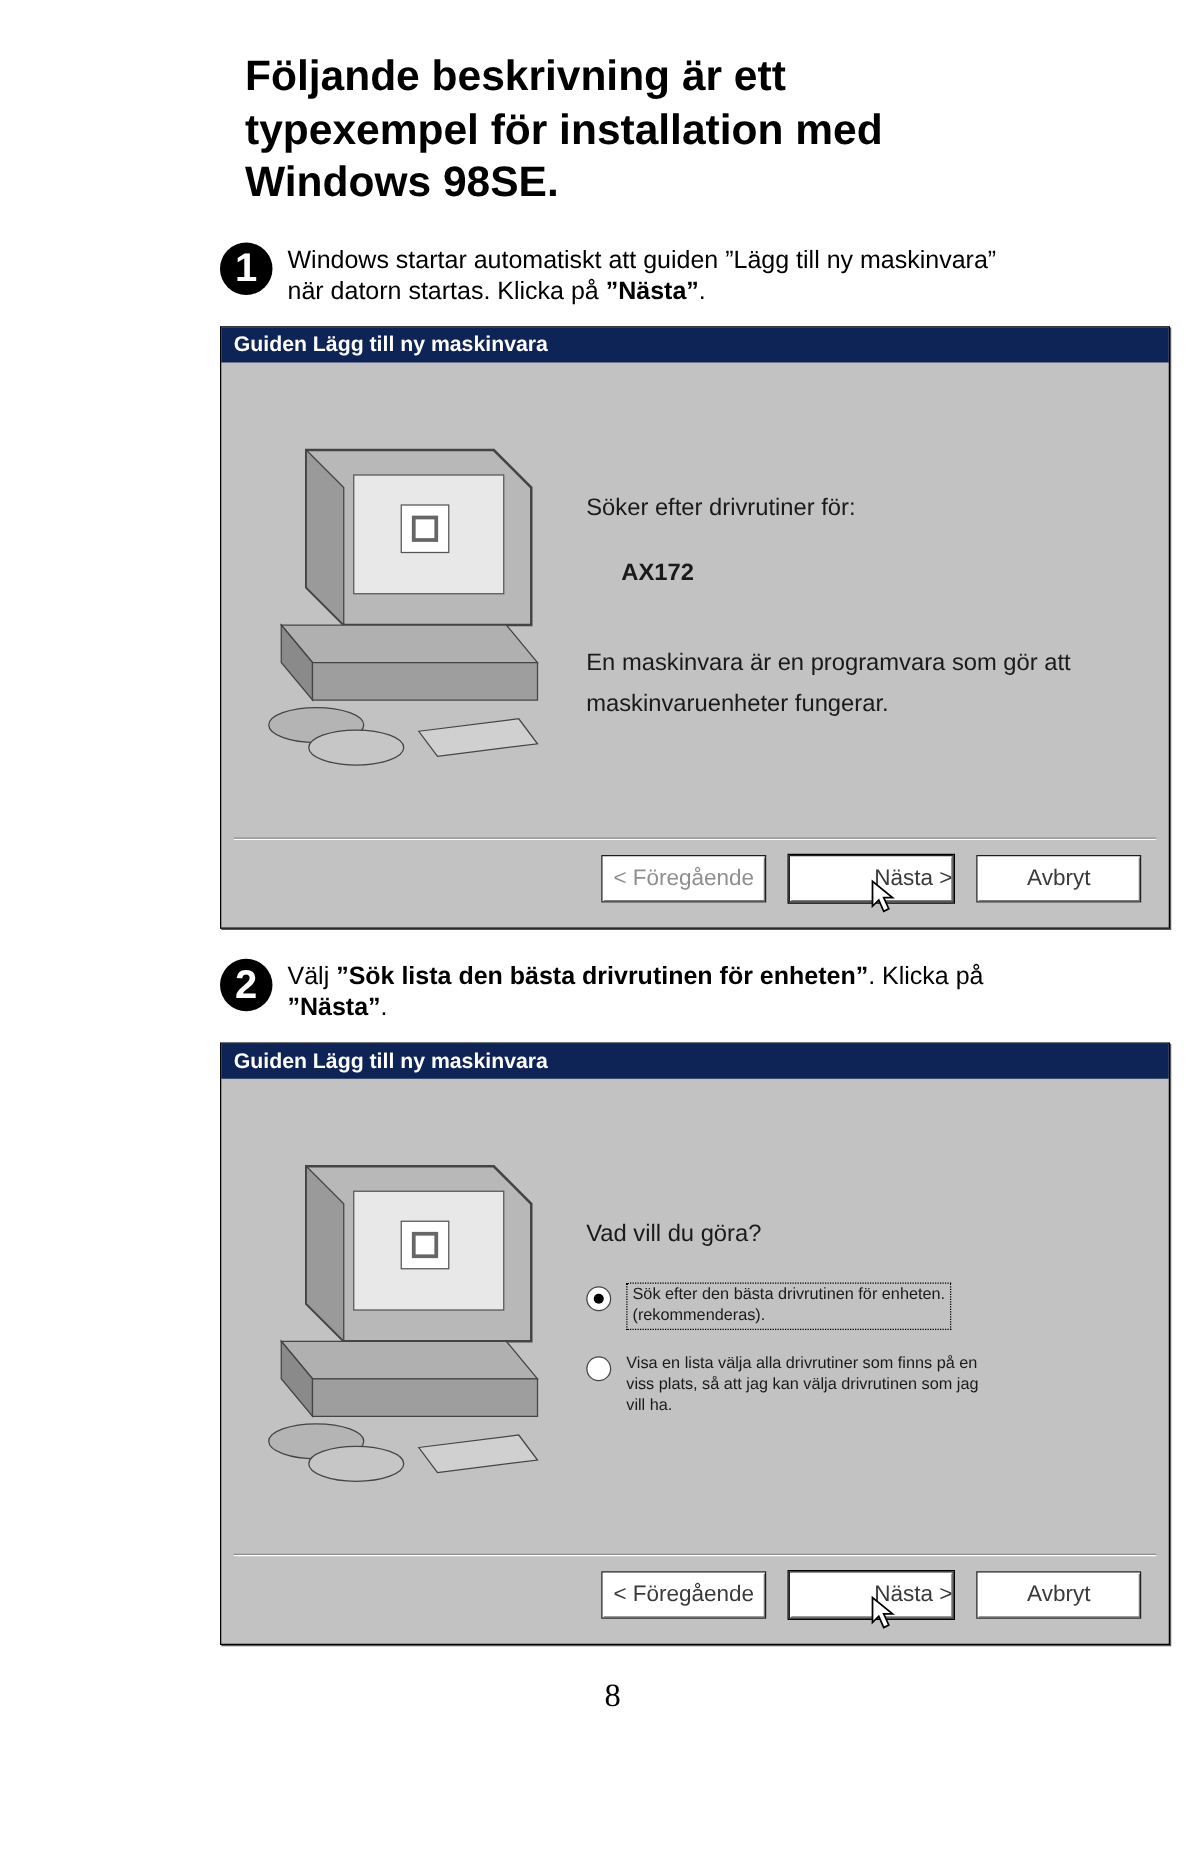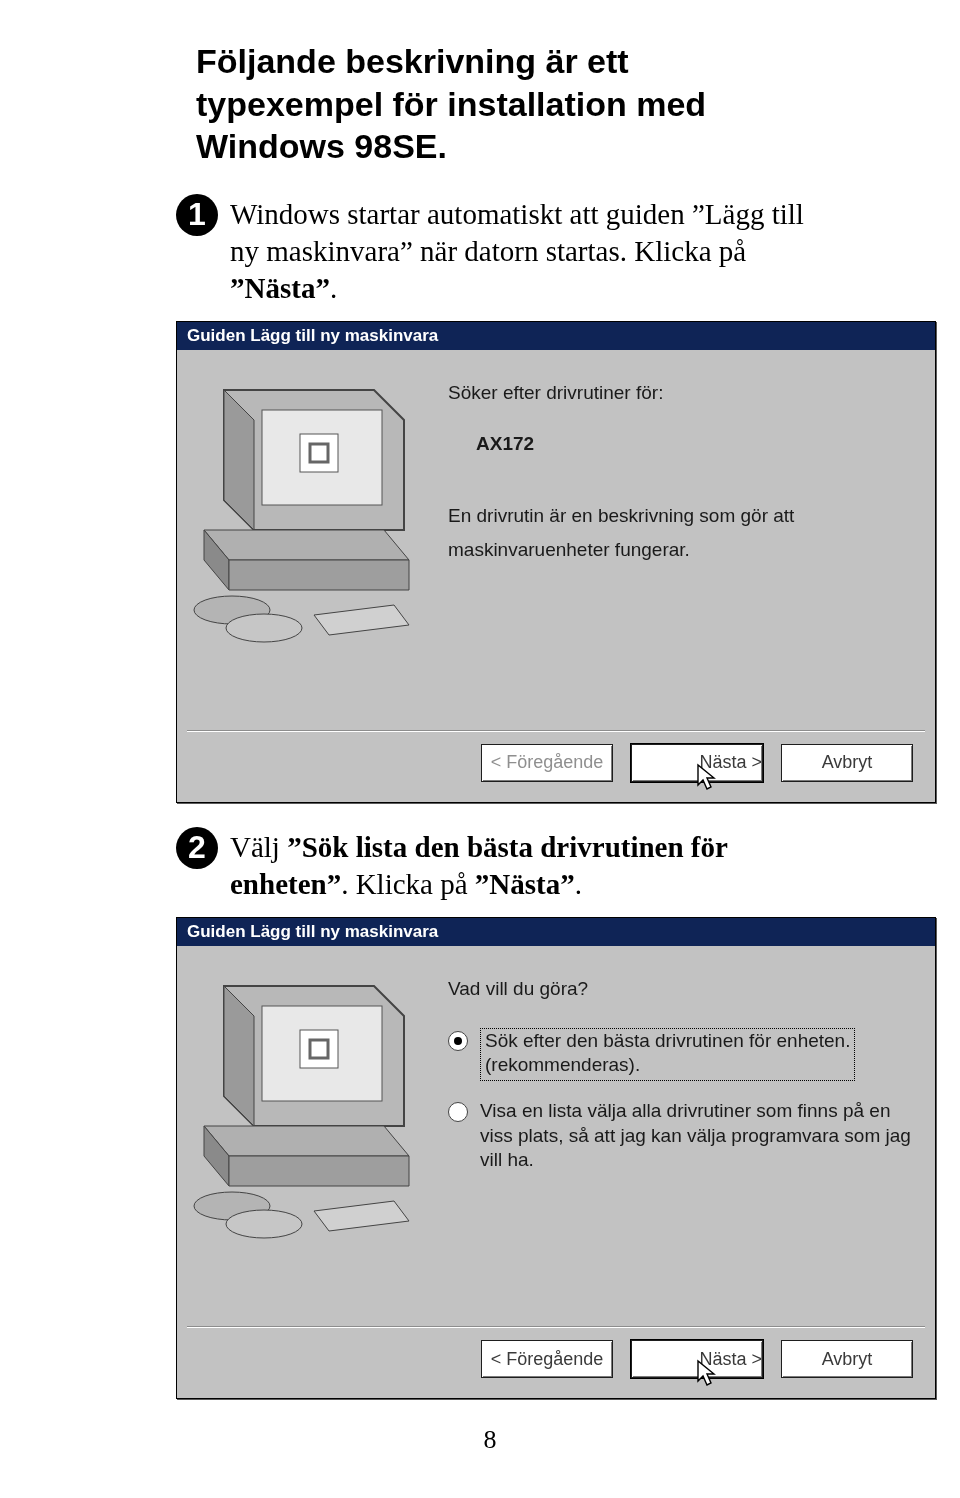--- a/index.html
+++ b/index.html
@@ -1,44 +1,44 @@
 <!DOCTYPE html>
 <html><head>
 <meta charset="utf-8">
 <style>
   html,body{margin:0;padding:0;background:#fff;font-family:Arial,Helvetica,sans-serif;color:#000;}
   .page{width:788px;margin:0 auto;padding:40px 70px 20px 90px;box-sizing:border-box;}
   .heading{font-size:34px;font-weight:700;line-height:1.25;margin:0 0 28px 20px;}
   .step{display:flex;align-items:flex-start;margin:0 0 14px 0;}
   .bullet{flex:none;width:42px;height:42px;border-radius:50%;background:#000;color:#fff;font-size:32px;font-weight:700;display:flex;align-items:center;justify-content:center;margin-right:12px;position:relative;top:-2px;}
-  .step-text{font-family:Liberation Serif, serif;font-size:29px;line-height:1.28;}
+  .step-text{font-family:Liberation Sans, sans-serif;font-size:20px;line-height:1.28;}
   .step-text b{font-weight:700;}
 
   
   .dlg{background:#c2c2c2;border:1px solid #000;width:758px;margin:0 auto 26px auto;box-shadow:1px 1px 0 #5a5a5a;}
   .titlebar{background:linear-gradient(#0f2456,#0f2456);color:#fff;font-family:Tahoma,Arial,sans-serif;font-weight:700;font-size:17px;padding:4px 10px;display:flex;align-items:center;}
-  .body{display:flex;padding:30px 20px 10px 7px;min-height:380px;box-sizing:border-box;}
+  .body{display:flex;padding:30px 20px 10px 28px;min-height:380px;box-sizing:border-box;align-items:center;}
   .art{flex:none;width:230px;height:280px;margin-right:34px;position:relative;}
   .content{flex:1;font-family:Tahoma,Arial,sans-serif;font-size:19px;color:#1a1a1a;line-height:1.35;}
   .content .lbl{margin:0 0 26px 0;}
   .content .device{margin:0 0 46px 28px;font-weight:bold;}
   .content .desc{margin:0 0 8px 0;}
   .btnrow{display:flex;justify-content:flex-end;align-items:center;gap:18px;padding:14px 22px 20px 22px;position:relative;}
   .btnrow:before{content:"";position:absolute;left:10px;right:10px;top:0;height:1px;background:#8d8d8d;box-shadow:0 1px 0 #fff;}
   .btn{min-width:130px;height:36px;background:#ffffff;border:1px solid #1e1e1e;box-shadow:inset 1px 1px 0 #fff,inset -1px -1px 0 #7a7a7a;font-family:Tahoma,Arial,sans-serif;font-size:18px;display:flex;align-items:center;justify-content:center;color:#3a3a3a;}
   .btn.disabled{color:#8f8f8f;text-shadow:1px 1px 0 #fff;}
   .btn.default{box-shadow:0 0 0 1px #000,inset 1px 1px 0 #fff,inset -1px -1px 0 #7a7a7a;justify-content:flex-end;}
   .cursor{position:relative;}
   .cursor svg{position:absolute;left:64px;top:18px;}
 
   
   .option{display:flex;align-items:flex-start;margin:8px 0 18px 0;}
   .radio{flex:none;width:18px;height:18px;border-radius:50%;border:1px solid #444;background:#fff;margin:3px 12px 0 0;display:flex;align-items:center;justify-content:center;}
   .radio.sel:after{content:"";width:8px;height:8px;border-radius:50%;background:#000;}
-  .option-text{font-family:Tahoma,Arial,sans-serif;font-size:19px;line-height:1.3;color:#1a1a1a;}
+  .option-text{font-family:Tahoma,Arial,sans-serif;font-size:13px;line-height:1.3;color:#1a1a1a;}
   .option.sel .option-text{border:1px dotted #000;padding:0 4px 2px 4px;}
 
   .pagenum{text-align:center;font-family:"Times New Roman",serif;font-size:26px;margin-top:6px;}
 
   
   .art svg{width:100%;height:100%;}
 </style>
 </head>
 <body>
 <div class="page">
@@ -71,21 +71,21 @@
 
         <ellipse cx="48" cy="230" rx="38" ry="14" fill="#b4b4b4" stroke="#444"></ellipse>
         <ellipse cx="80" cy="248" rx="38" ry="14" fill="#c6c6c6" stroke="#444"></ellipse>
 
         <path d="M130 235 L210 225 L225 245 L145 255 Z" fill="#d0d0d0" stroke="#444"></path>
       </svg>
     </div>
     <div class="content">
       <div class="lbl">Söker efter drivrutiner för:</div>
       <div class="device">AX172</div>
-      <div class="desc">En drivrutin är en beskrivning som gör att</div>
+      <div class="desc">En maskinvara är en programvara som gör att</div>
       <div class="desc">maskinvaruenheter fungerar.</div>
     </div>
   </div>
   <div class="btnrow">
     <div class="btn disabled">&lt; Föregående</div>
     <div class="btn default cursor">
       <span>Nästa &gt;</span>
       <svg width="24" height="30" viewBox="0 0 24 30">
             <path d="M2 2 L2 22 L7 17 L11 26 L15 24 L11 15 L18 15 Z" fill="#fff" stroke="#000" stroke-width="1.4"></path>
           </svg>
@@ -127,21 +127,21 @@
         <div class="option-text">
           <span>Sök efter den bästa drivrutinen för enheten.</span><br>
           <span>(rekommenderas).</span>
         </div>
       </div>
 
       <div class="option">
         <div class="radio"></div>
         <div class="option-text">
           <span>Visa en lista välja alla drivrutiner som finns på en</span><br>
-          <span>viss plats, så att jag kan välja programvara som jag</span><br>
+          <span>viss plats, så att jag kan välja drivrutinen som jag</span><br>
           <span>vill ha.</span>
         </div>
       </div>
     </div>
   </div>
   <div class="btnrow">
     <div class="btn">&lt; Föregående</div>
     <div class="btn default cursor">
       <span>Nästa &gt;</span>
       <svg width="24" height="30" viewBox="0 0 24 30">

